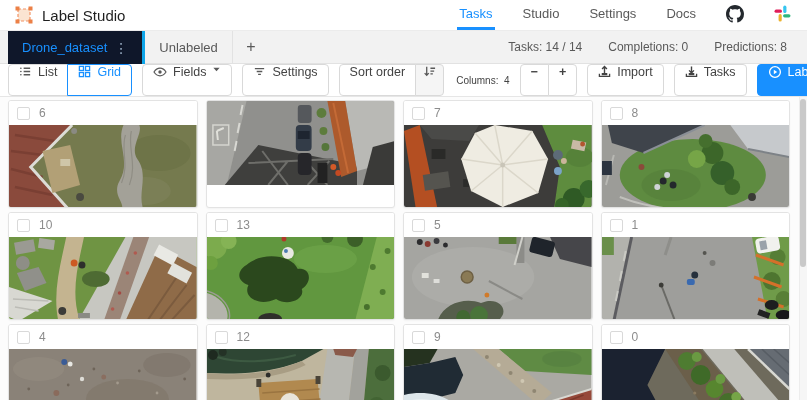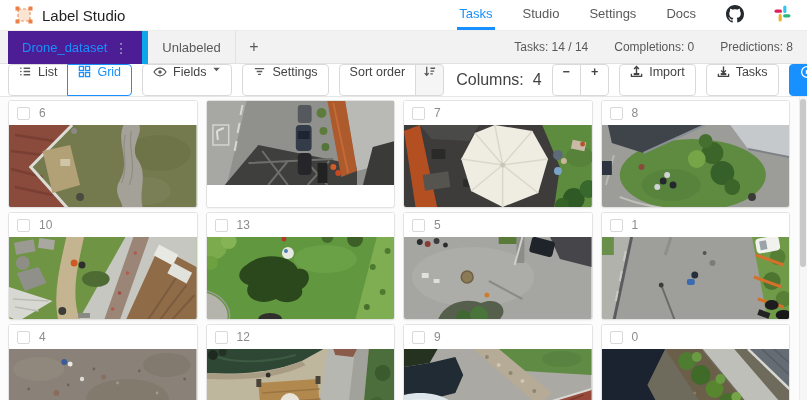--- a/index.html
+++ b/index.html
@@ -13,42 +13,42 @@
   .nav-right { margin-left:auto; display:flex; align-items:stretch; gap:26px; }
   .nav-item { display:flex; align-items:center; font-size:13px; color:#595959;
     border-bottom:3px solid transparent; padding:0 2px; cursor:pointer; }
   .nav-item.active { color:#1890ff; border-bottom-color:#1890ff; }
   .nav-ico { display:flex; align-items:center; }
 
   
   .tabbar { height:33px; background:#f2f2f2; display:flex; align-items:stretch;
     border-bottom:1px solid #e2e2e2; padding-left:8px; }
   .tab { display:flex; align-items:center; gap:7px; padding:0 14px; font-size:13px; cursor:pointer; }
-  .tab.active { background:#4c1d95; color:#1890ff; border-right:6px solid #0ea5e9; margin-bottom:-1px; }
+  .tab.active { background:#0f172a; color:#1890ff; border-right:3px solid #0ea5e9; margin-bottom:-1px; }
   .tab.plain { color:#595959; border-right:1px solid #e2e2e2; }
   .kebab { color:#9bb0c6; font-size:14px; letter-spacing:0; }
   .tab-add { width:36px; display:flex; align-items:center; justify-content:center;
     color:#595959; font-size:16px; cursor:pointer; }
   .tab-stats { margin-left:auto; display:flex; align-items:center; gap:26px;
-    padding-right:14px; font-size:12px; color:#595959; }
+    padding-right:20px; font-size:12px; color:#595959; }
 
   
   .toolbar { height:33px; display:flex; align-items:center; gap:10px; padding:0 8px;
     border-bottom:1px solid #e6e6e6; background:#fff; }
   .btn { height:32px; display:inline-flex; align-items:flex-start; gap:6px; padding:0 10px;
     background:#fff; border:1px solid #d9d9d9; border-radius:4px; font-size:12.5px;
     color:#434343; cursor:pointer; white-space:nowrap; }
   .btn svg { flex:none; }
   .group { display:inline-flex; }
   .group .btn { border-radius:0; margin-left:-1px; }
   .group .btn:first-child { border-radius:4px 0 0 4px; margin-left:0; }
   .group .btn:last-child { border-radius:0 4px 4px 0; }
   .btn.active-blue { color:#1890ff; border-color:#1890ff; position:relative; z-index:1; }
   .btn.icon-only { padding:0 7px; background:#f5f5f5; }
-  .cols-label { font-size:16px; color:#434343; margin-left:2px; }
+  .cols-label { font-size:10px; color:#434343; margin-left:2px; }
   .toolbar-right { margin-left:auto; display:flex; gap:10px; }
   .btn.primary { background:#1890ff; border-color:#1890ff; color:#fff; }
 
   
   .grid-wrap { position:relative; height:303px; background:#fcfcfc; overflow:hidden; }
   .grid { display:grid; grid-template-columns:repeat(4,1fr); gap:4px 8px; padding:3px 17px 0 8px; }
   .card { height:108px; background:#fff; border:1px solid #e3e3e3; border-radius:3px;
     overflow:hidden; box-shadow:0 1px 2px rgba(0,0,0,.04); cursor:pointer; }
   .card-hd { height:24px; display:flex; align-items:center; gap:9px; padding:0 8px; background:#fff; }
   .cb { width:13px; height:13px; border:1px solid #d9d9d9; border-radius:2px; background:#fff; flex:none; }

